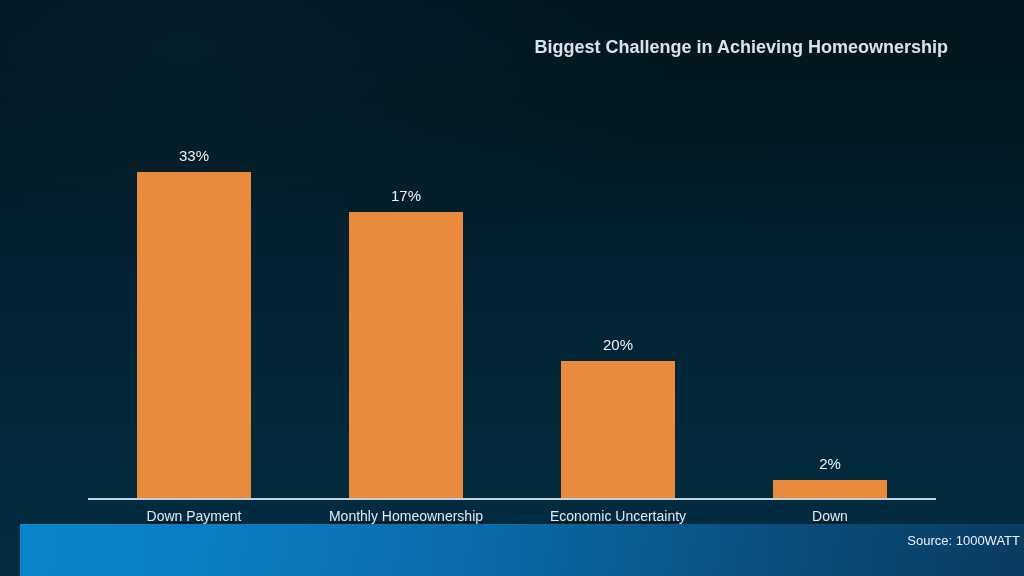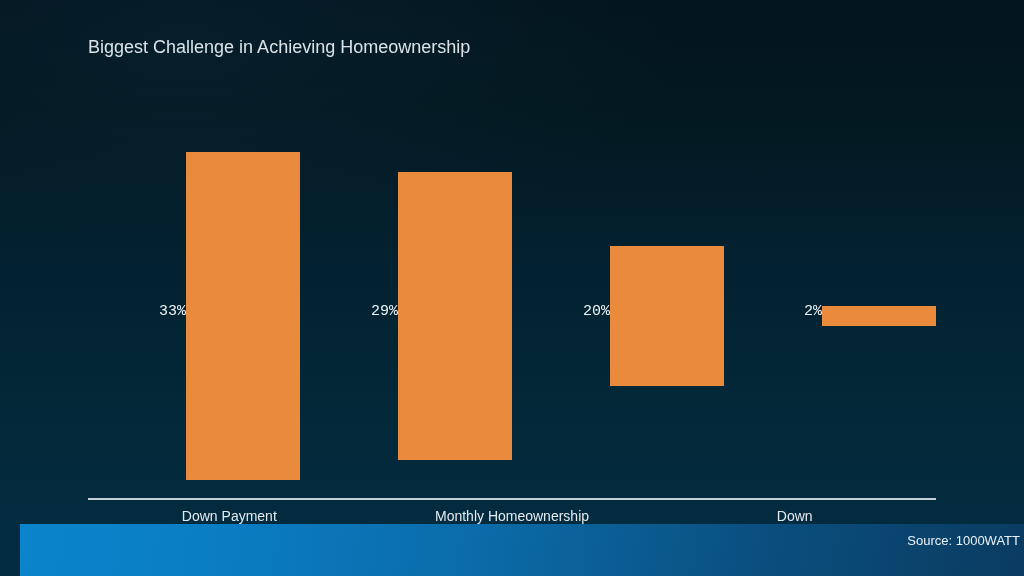--- a/index.html
+++ b/index.html
@@ -44,24 +44,25 @@
     font-size: 31px;
     font-weight: bold;
     letter-spacing: 0.1px;
     line-height: 38px;
     margin: 0;
     white-space: nowrap;
   }
   .subtitle {
     color: #dbe3e9;
     font-size: 18px;
-    font-weight: normal;
+    font-weight: bold;
     line-height: 24px;
     margin: 5px 0 0 0;
     white-space: nowrap;
+    text-align: right;
   }
 
   
   .plot {
     position: absolute;
     left: 88px;
     top: 130px;
     width: 848px;
     height: 370px;
   }
@@ -72,24 +73,23 @@
     bottom: 0;
     height: 368px;
     display: flex;
     align-items: flex-end;
   }
   .barcol {
     flex: 1 1 0;
     height: 100%;
     position: relative;
     display: flex;
-    flex-direction: row;
+    flex-direction: column;
     justify-content: flex-end;
     align-items: center;
-    font-family: Liberation Mono, monospace;
   }
   .barvalue {
     color: #eef3f6;
     font-size: 15px;
     line-height: 16px;
     margin-bottom: 8px;
     white-space: nowrap;
   }
   .bar {
     width: 114px;
@@ -102,20 +102,21 @@
     top: 368px;
     height: 2px;
     background: #c6d1d9;
   }
   .xlabels {
     position: absolute;
     left: 0;
     top: 376px;
     width: 848px;
     display: flex;
+    text-decoration: underline;
   }
   .xlabel {
     flex: 1 1 0;
     text-align: center;
     color: #e3eaef;
     font-size: 14px;
     line-height: 20px;
     white-space: nowrap;
   }
 
@@ -154,38 +155,39 @@
   </div>
 
   <div class="plot">
 
     <div class="bars">
       <div class="barcol">
         <span class="barvalue">33%</span>
         <div class="bar" style="height: 328.216px; background: rgb(233, 138, 60);"></div>
       </div>
       <div class="barcol">
-        <span class="barvalue">29%</span>
+        <span class="barvalue">17%</span>
         <div class="bar" style="height: 288.432px; background: rgb(233, 138, 60);"></div>
       </div>
       <div class="barcol">
         <span class="barvalue">20%</span>
         <div class="bar" style="height: 139.243px; background: rgb(233, 138, 60);"></div>
       </div>
       <div class="barcol">
         <span class="barvalue">2%</span>
         <div class="bar" style="height: 19.8919px; background: rgb(233, 138, 60);"></div>
       </div>
     </div>
 
     <div class="axis-line"></div>
 
     <div class="xlabels">
       <span class="xlabel">Down Payment</span>
       <span class="xlabel">Monthly Homeownership</span>
+      <span class="xlabel">Economic Uncertainty</span>
       <span class="xlabel">Down</span>
     </div>
 
   </div>
 
   <div class="footer">
     <span class="source">Source: 1000WATT</span>
   </div>
 
 </div>

